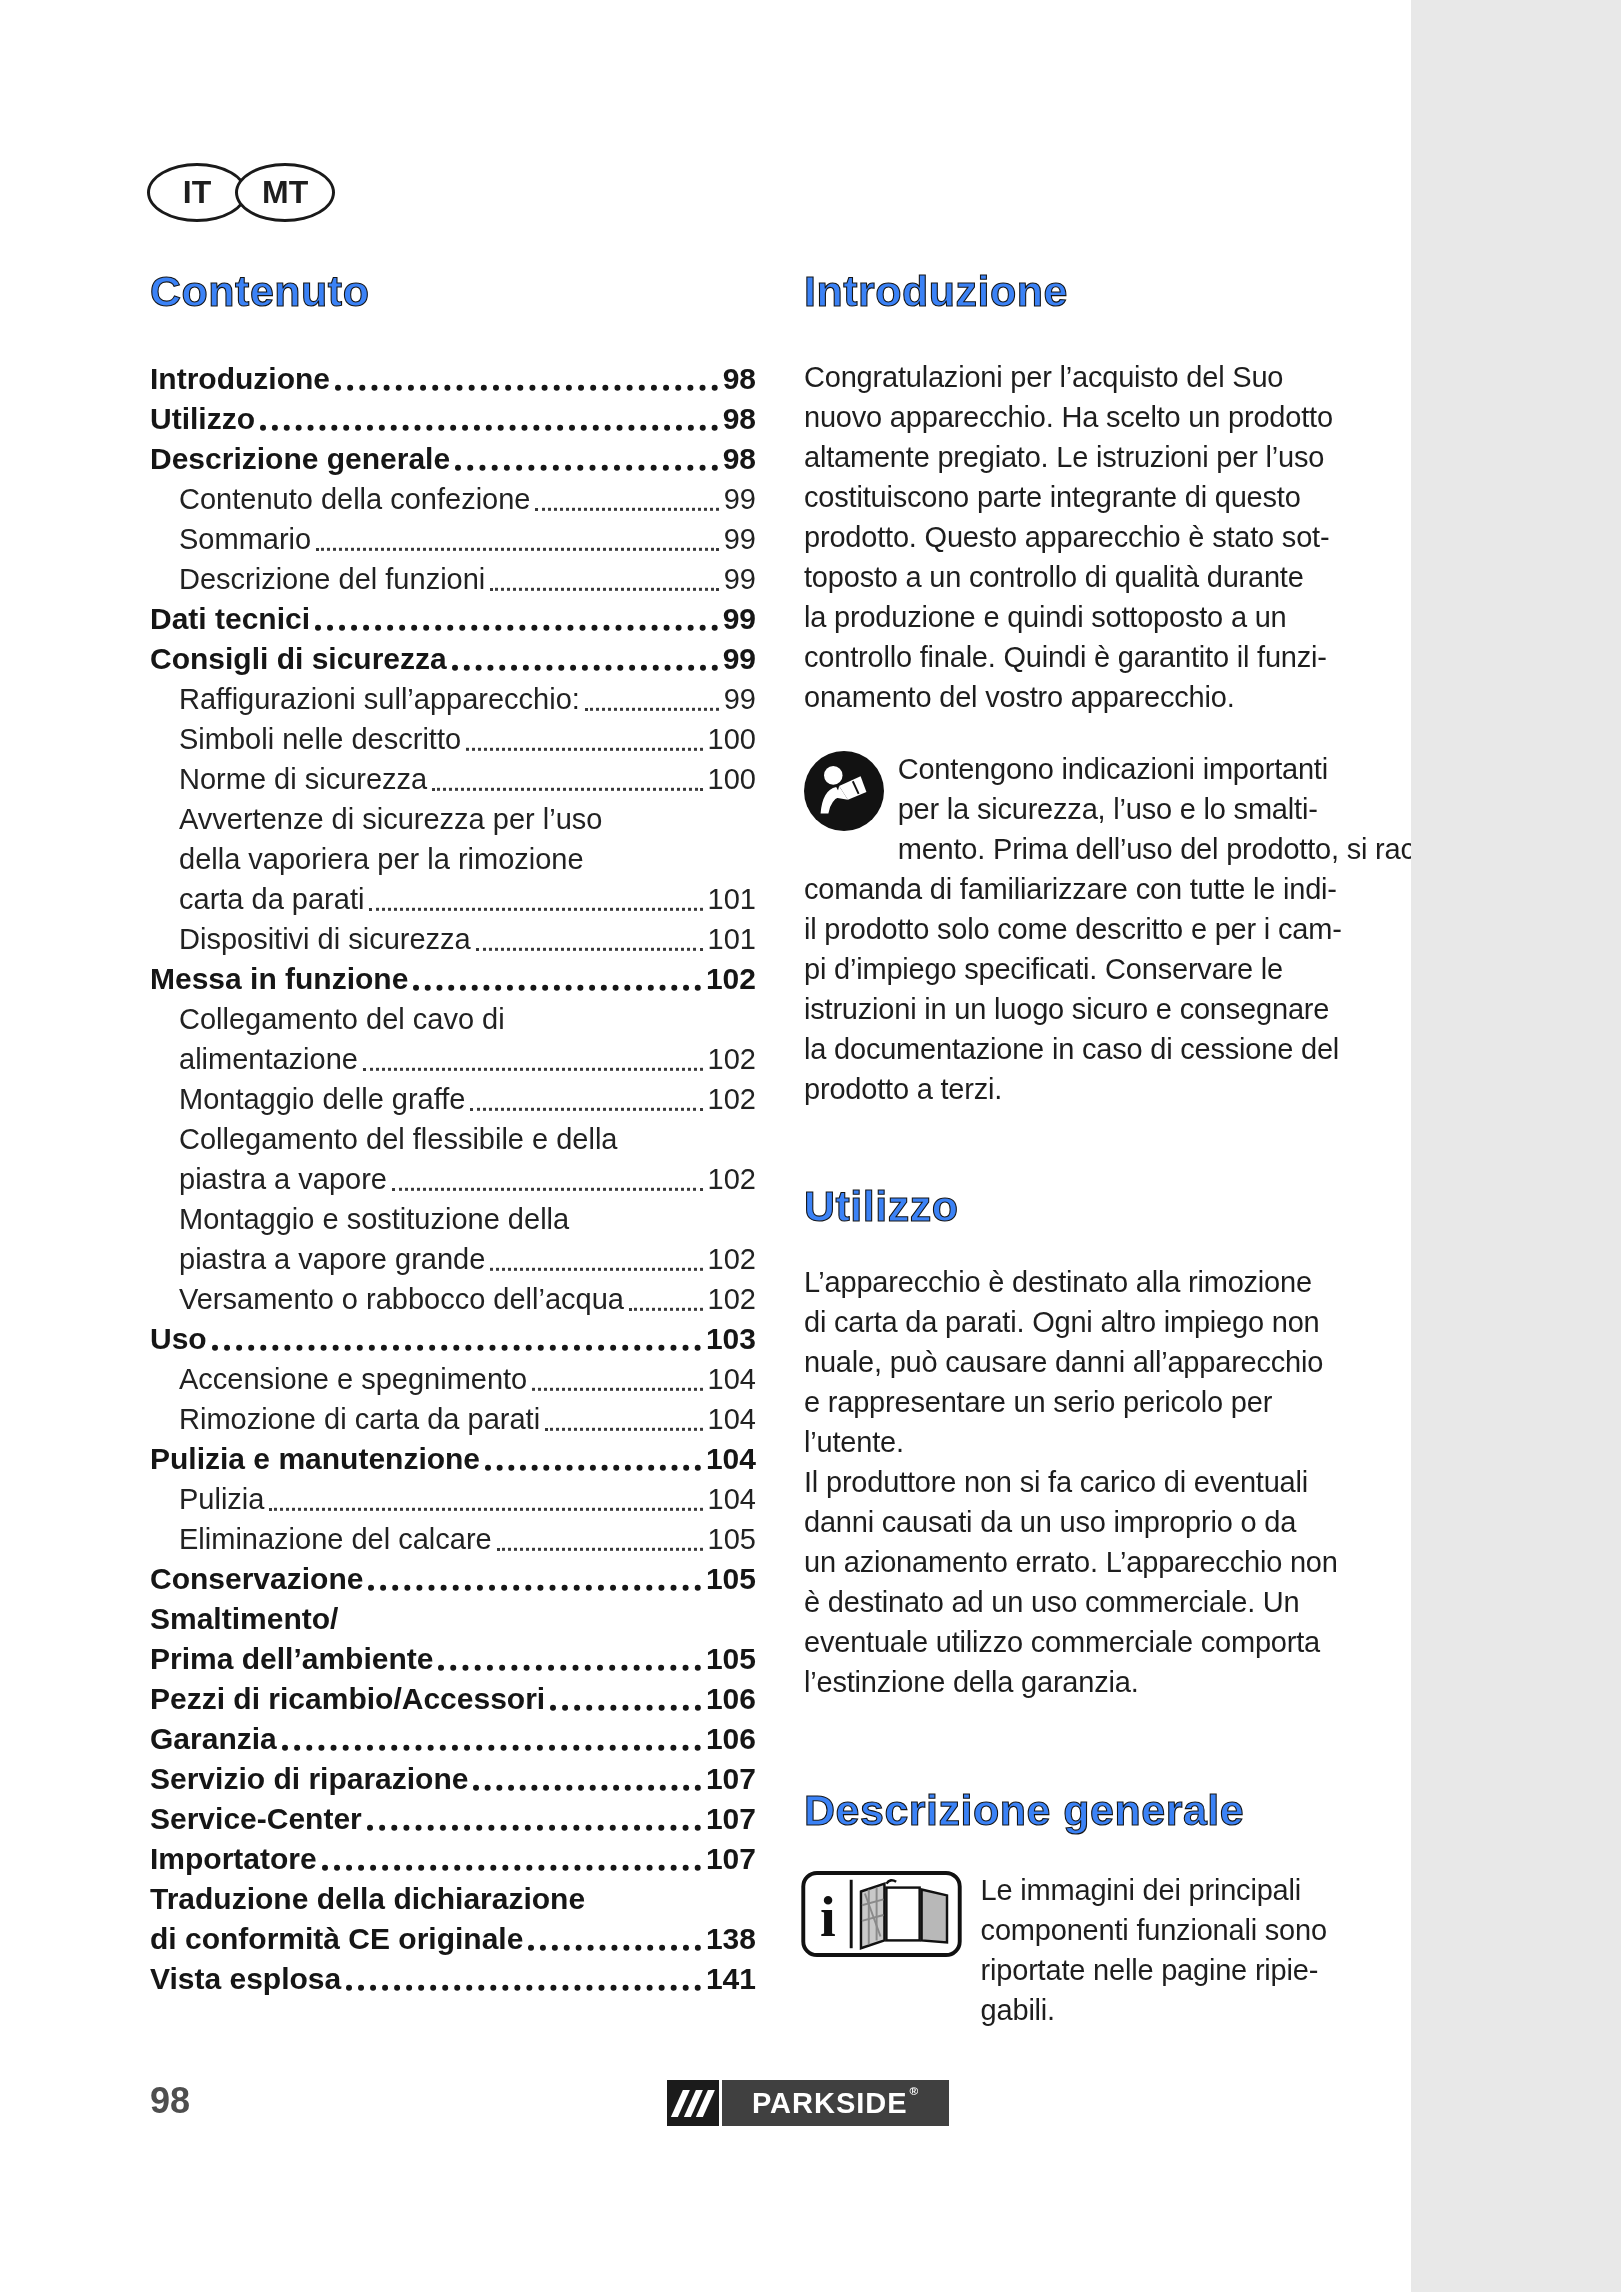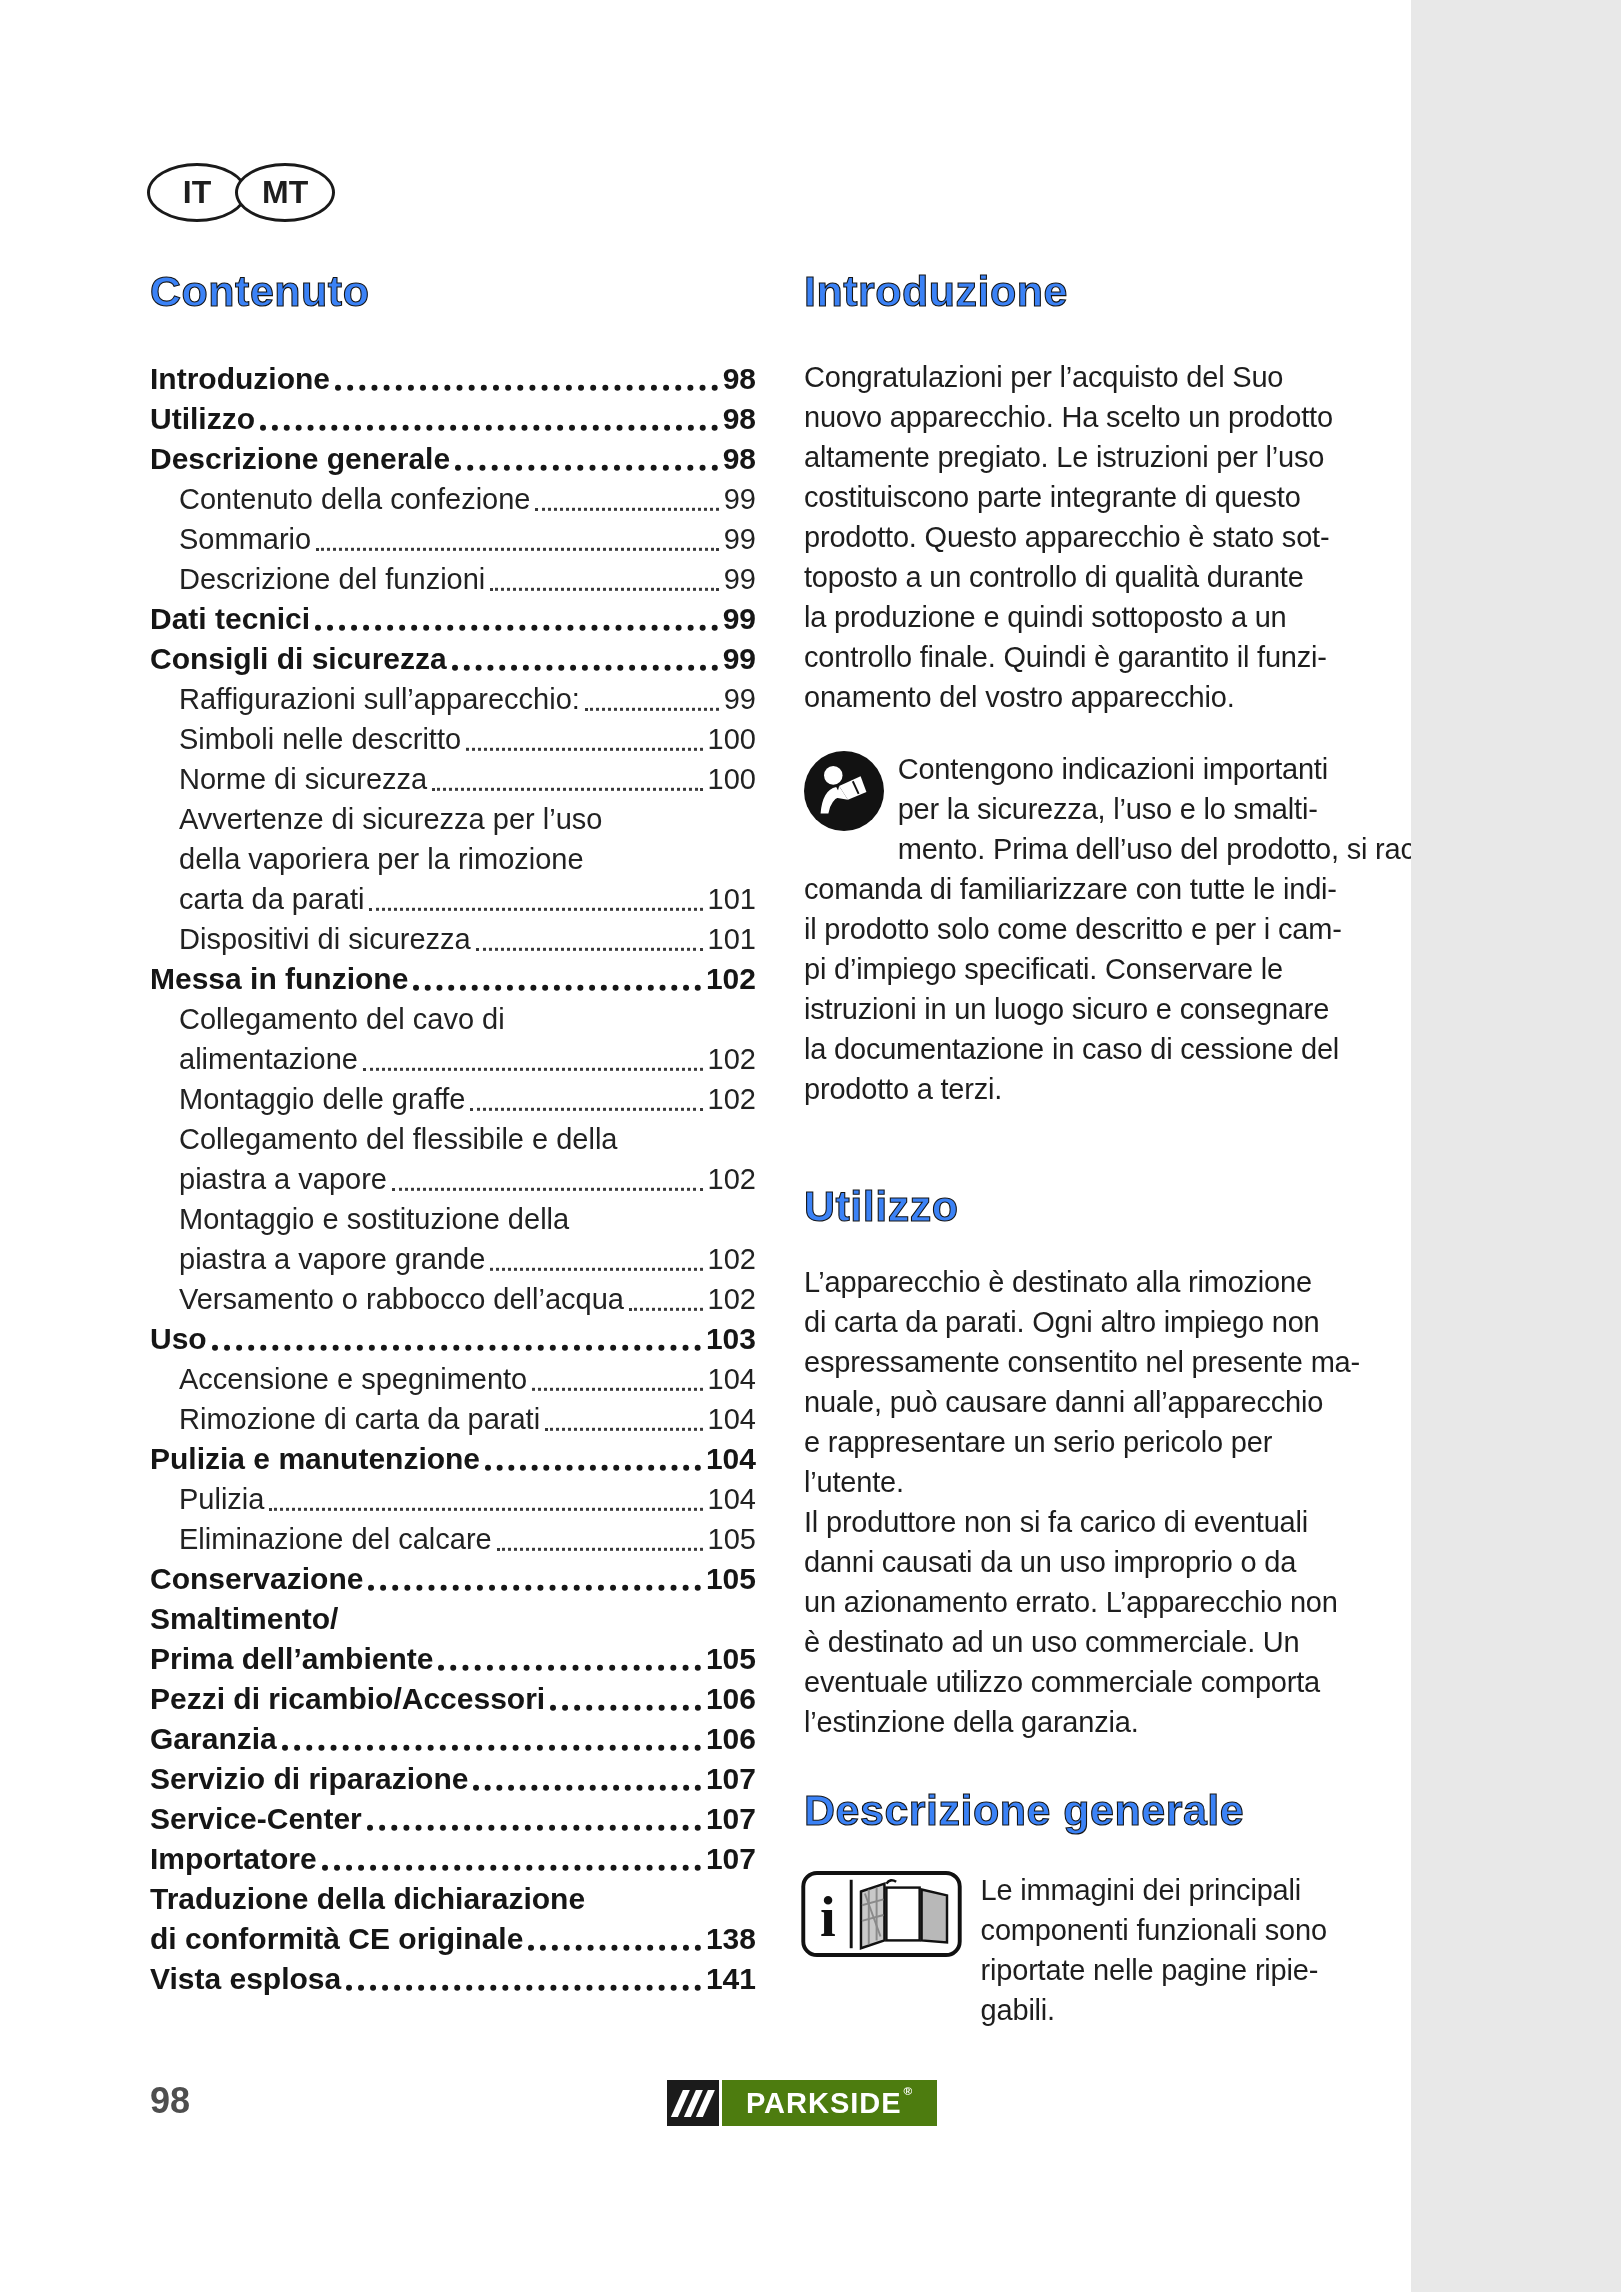--- a/index.html
+++ b/index.html
@@ -46,22 +46,22 @@
   .icon-note .note-icon{flex:0 0 163px;margin-right:17.6px;}
   .icon-note .txt .ln{display:block;line-height:40px;height:40px;white-space:nowrap;
                       font-size:29px;letter-spacing:-0.2px;}
 
   
   .folio{position:absolute;left:150px;top:2080px;font-size:36px;font-weight:700;color:#4e4e4e;}
   .logo{position:absolute;left:667px;top:2080px;height:46px;display:flex;}
   .logo-stripes{width:52px;background:#1b1b1b;display:flex;align-items:center;
                 justify-content:center;margin-right:2.9px;}
   .stripe{width:6.9px;height:26.5px;background:#fff;transform:skewX(-24deg);margin:0 2.9px;}
-  .logo-text{background:#4d7c0f;color:#fff;display:flex;align-items:center;
-             padding:0 24px;font-size:29px;font-weight:700;letter-spacing:1px;
+  .logo-text{background:#404040;color:#fff;display:flex;align-items:center;
+             padding:0 30px;font-size:29px;font-weight:700;letter-spacing:1px;
              font-family:"Liberation Sans",sans-serif;}
   .logo-text .reg{font-size:11.8px;align-self:flex-start;margin-top:3.9px;margin-left:2px;}
 </style>
 </head>
 <body>
 
 <div class="page">
 
   <div class="badges">
     <div class="badge">IT</div>
@@ -297,21 +297,20 @@
         <div class="ln">pi d’impiego specificati. Conservare le</div>
         <div class="ln">istruzioni in un luogo sicuro e consegnare</div>
         <div class="ln">la documentazione in caso di cessione del</div>
         <div class="ln">prodotto a terzi.</div>
       </div>
   </div>
 
   <div class="para" id="usage-para">
       <div class="ln">L’apparecchio è destinato alla rimozione</div>
       <div class="ln">di carta da parati. Ogni altro impiego non</div>
-      <div class="ln">espressamente consentito nel presente ma-</div>
       <div class="ln">nuale, può causare danni all’apparecchio</div>
       <div class="ln">e rappresentare un serio pericolo per</div>
       <div class="ln">l’utente.</div>
       <div class="ln">Il produttore non si fa carico di eventuali</div>
       <div class="ln">danni causati da un uso improprio o da</div>
       <div class="ln">un azionamento errato. L’apparecchio non</div>
       <div class="ln">è destinato ad un uso commerciale. Un</div>
       <div class="ln">eventuale utilizzo commerciale comporta</div>
       <div class="ln">l’estinzione della garanzia.</div>
     </div>

